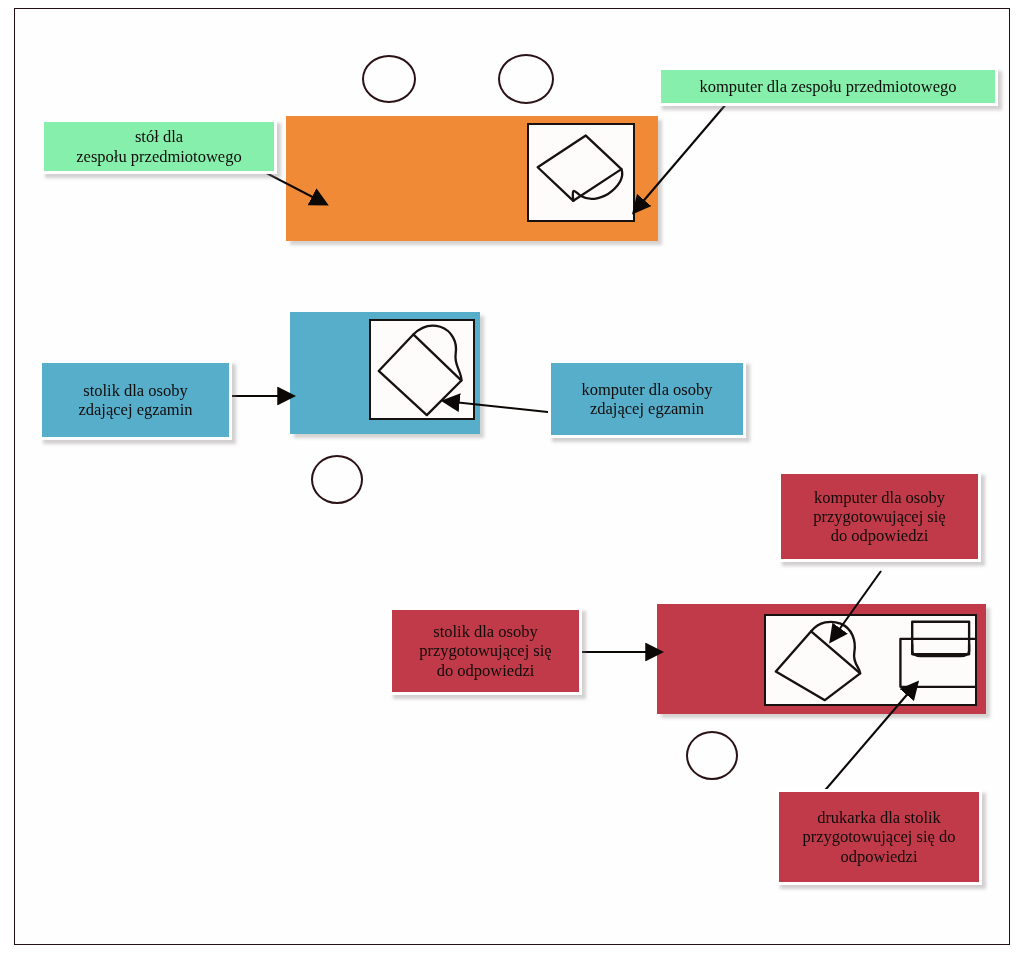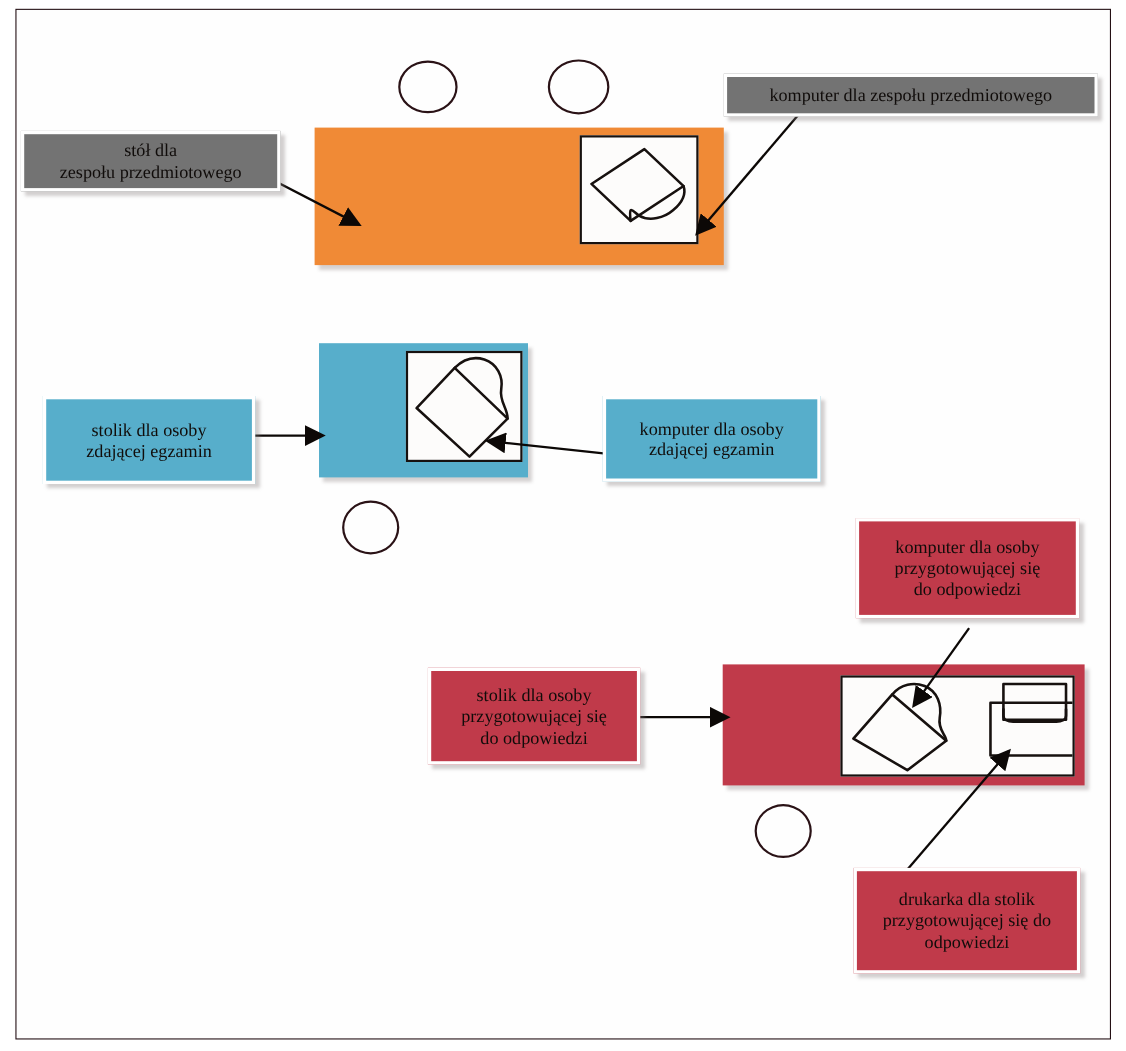--- a/index.html
+++ b/index.html
@@ -59,21 +59,21 @@
     line-height: 1.16;
     font-size: 16.5px;
     display: flex;
     align-items: center;
     justify-content: center;
     padding: 3px 6px;
     box-shadow: 4px 4px 3px rgba(130,120,120,0.35);
     overflow: hidden;
     white-space: pre-line;
   }
-  .label.orange { background: #737373; }
+  .label.orange { background: #86efac; }
   .label.blue   { background: #57AECB; }
   .label.red    { background: #C03A4A; }
 
   
   .arrow {
     position: absolute;
     pointer-events: none;
   }
   .arrow svg { display: block; overflow: visible; }
 </style>
@@ -198,21 +198,21 @@
       <svg width="130" height="130" viewBox="0 0 130 130">
         <defs>
           <marker id="ah7" markerWidth="9" markerHeight="9" refX="7.5" refY="4.5" orient="auto">
             <path d="M0,0 L9,4.5 L0,9 Z" fill="#0c0806"></path>
           </marker>
         </defs>
         <line x1="26" y1="126" x2="122" y2="14" stroke="#0c0806" stroke-width="2.1" marker-end="url(#ah7)"></line>
       </svg>
     </div>
 
-    <div class="label orange" style="left:4px; top:110px; width:236px; height:55px;">stół dla
+    <div class="label orange" style="left:26px; top:110px; width:236px; height:55px;">stół dla
 zespołu przedmiotowego</div>
 
     <div class="label orange" style="left:643px; top:58px; width:340px; height:39px;">komputer dla zespołu przedmiotowego</div>
 
     <div class="label blue" style="left:24px; top:351px; width:193px; height:80px;">stolik dla osoby
 zdającej egzamin</div>
 
     <div class="label blue" style="left:533px; top:351px; width:198px; height:78px;">komputer dla osoby
 zdającej egzamin</div>
 

